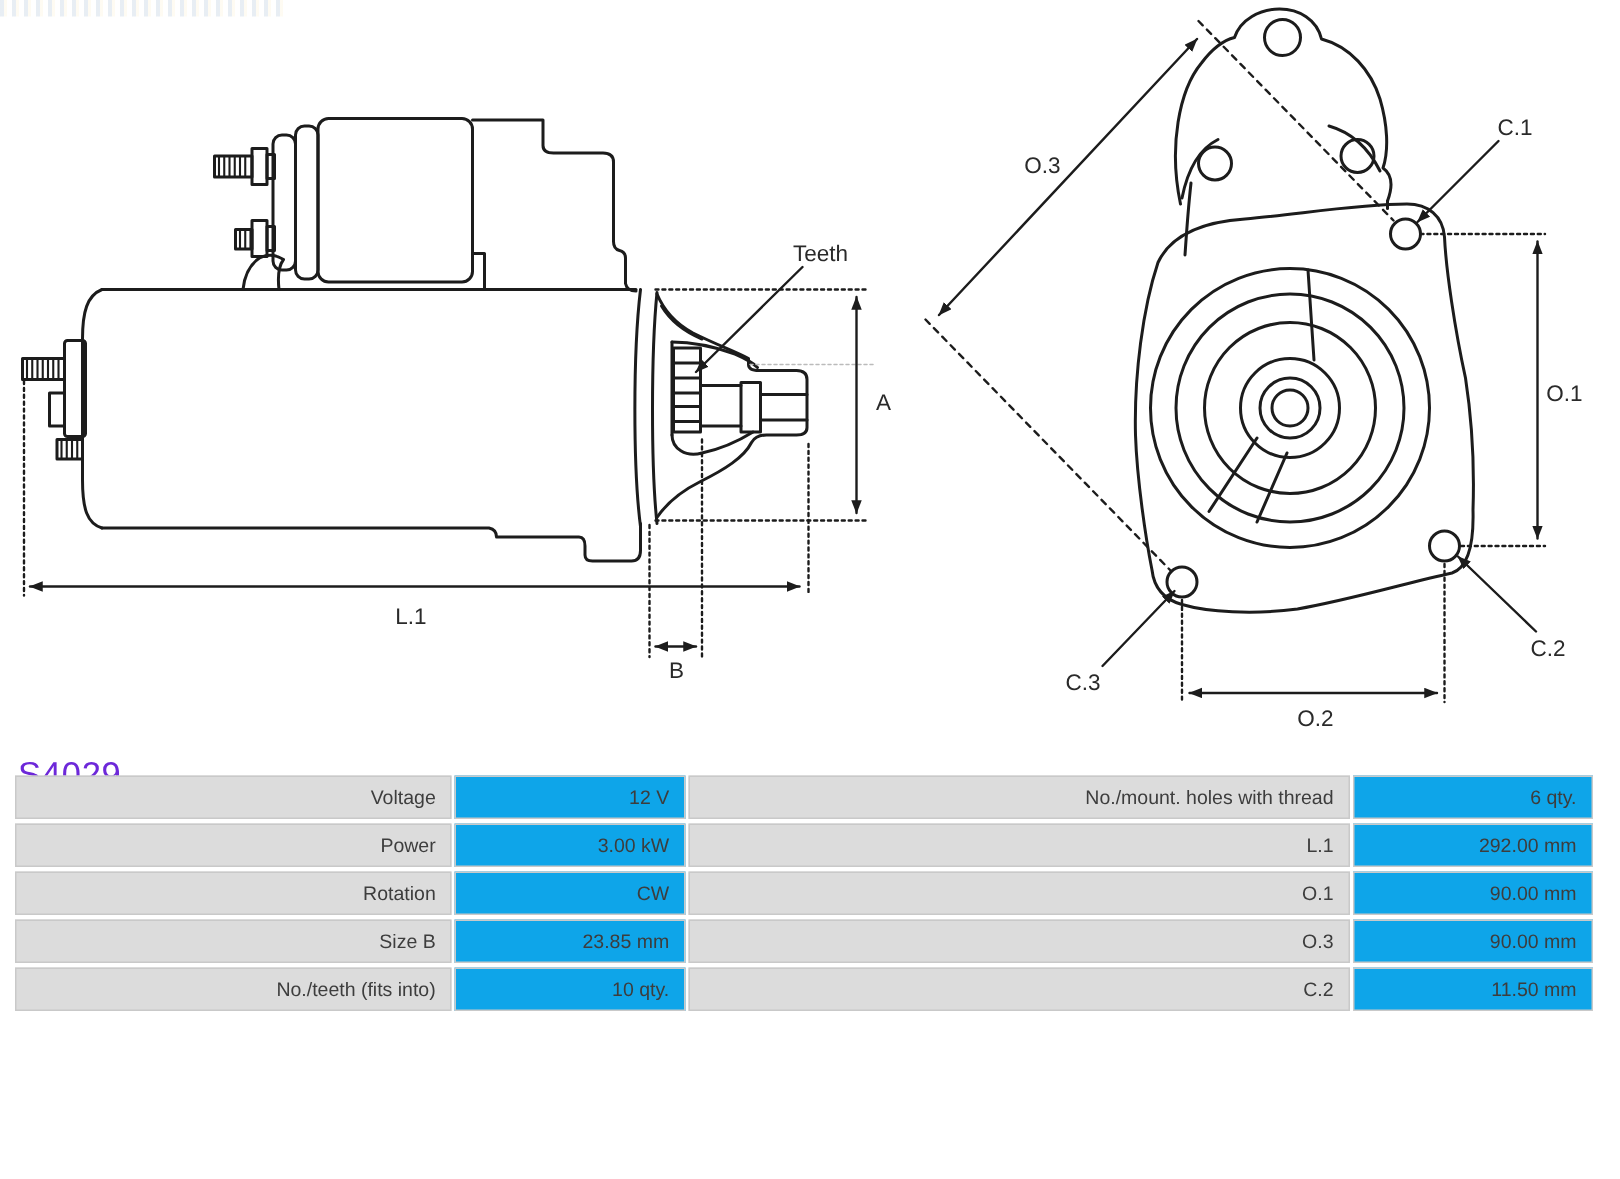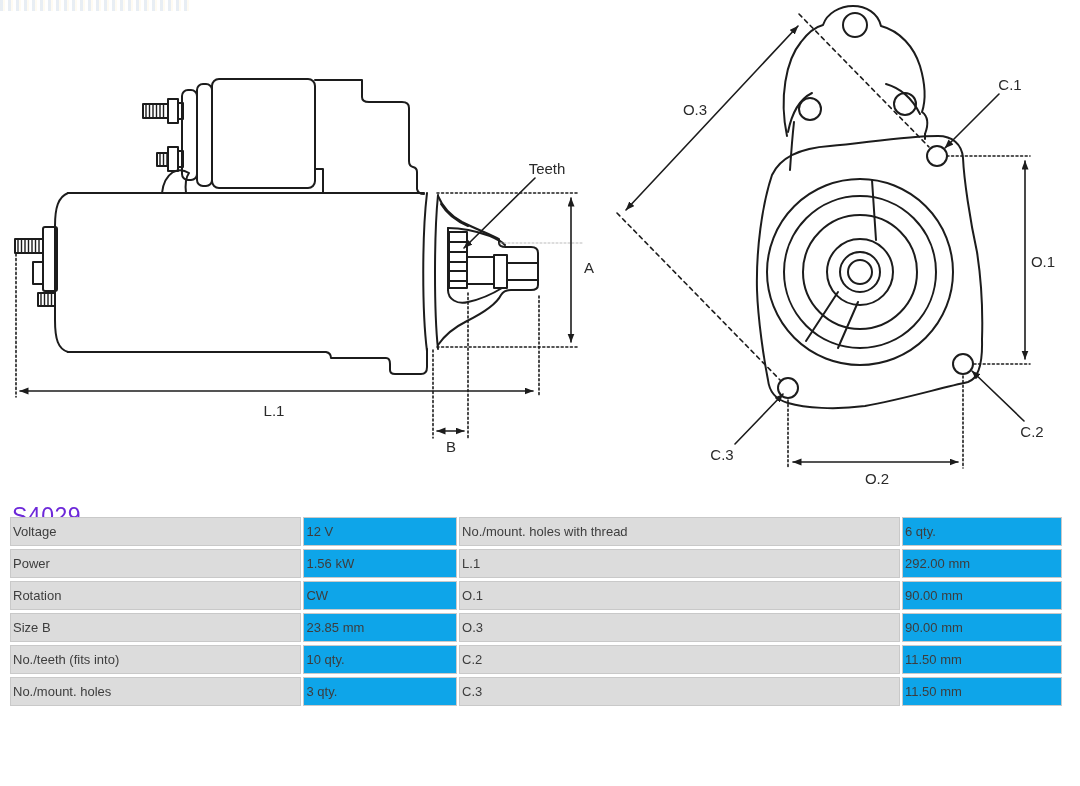--- a/index.html
+++ b/index.html
@@ -6,21 +6,21 @@
   .page{position:relative;width:1080px;height:786px;background:#fff;overflow:hidden;
         font-family:"Liberation Sans",sans-serif;}
   .watermark{position:absolute;left:0;top:0;width:192px;height:11px;opacity:.45;
         background:repeating-linear-gradient(90deg,#ccd9e6 0 3px,#fdf6e3 3px 5px,#ffffff 5px 8px);}
   .drawing-svg{position:absolute;left:0;top:0;width:1080px;height:497px;}
   .part-title{position:absolute;left:12px;top:485px;font-size:23px;line-height:20px;
         letter-spacing:.5px;color:#6d28d9;font-weight:400;margin-top:21px;}
   .spec-table{position:absolute;left:8px;top:514px;width:1056px;
         border-collapse:separate;border-spacing:2px 3px;table-layout:fixed;}
   .spec-table td{border:1px solid #c9c9c9;height:27px;font-size:13px;color:#3d3d3d;
-        text-align:left;padding:0 10px 0 2px;white-space:nowrap;overflow:hidden;}
+        text-align:right;padding:0 10px 0 2px;white-space:nowrap;overflow:hidden;}
   td.lbl{background:#dcdcdc;}
   td.val{background:#0ea5e9;}
   .c1{width:277px}.c2{width:146px}.c3{width:419px}.c4{width:152px}
   text{font-family:"Liberation Sans",sans-serif;fill:#2a2a2a;}
 </style>
 </head>
 <body>
 
 <div class="page">
 
@@ -199,21 +199,21 @@
       </colgroup>
     <tbody>
       <tr>
         <td class="lbl">Voltage</td>
         <td class="val">12 V</td>
         <td class="lbl">No./mount. holes with thread</td>
         <td class="val">6 qty.</td>
       </tr>
       <tr>
         <td class="lbl">Power</td>
-        <td class="val">1.56 kW</td>
+        <td class="val">3.00 kW</td>
         <td class="lbl">L.1</td>
         <td class="val">292.00 mm</td>
       </tr>
       <tr>
         <td class="lbl">Rotation</td>
         <td class="val">CW</td>
         <td class="lbl">O.1</td>
         <td class="val">90.00 mm</td>
       </tr>
       <tr>
@@ -221,21 +221,15 @@
         <td class="val">23.85 mm</td>
         <td class="lbl">O.3</td>
         <td class="val">90.00 mm</td>
       </tr>
       <tr>
         <td class="lbl">No./teeth (fits into)</td>
         <td class="val">10 qty.</td>
         <td class="lbl">C.2</td>
         <td class="val">11.50 mm</td>
       </tr>
-      <tr>
-        <td class="lbl">No./mount. holes</td>
-        <td class="val">3 qty.</td>
-        <td class="lbl">C.3</td>
-        <td class="val">11.50 mm</td>
-      </tr>
     </tbody>
   </table>
 </div>
 
 </body></html>

